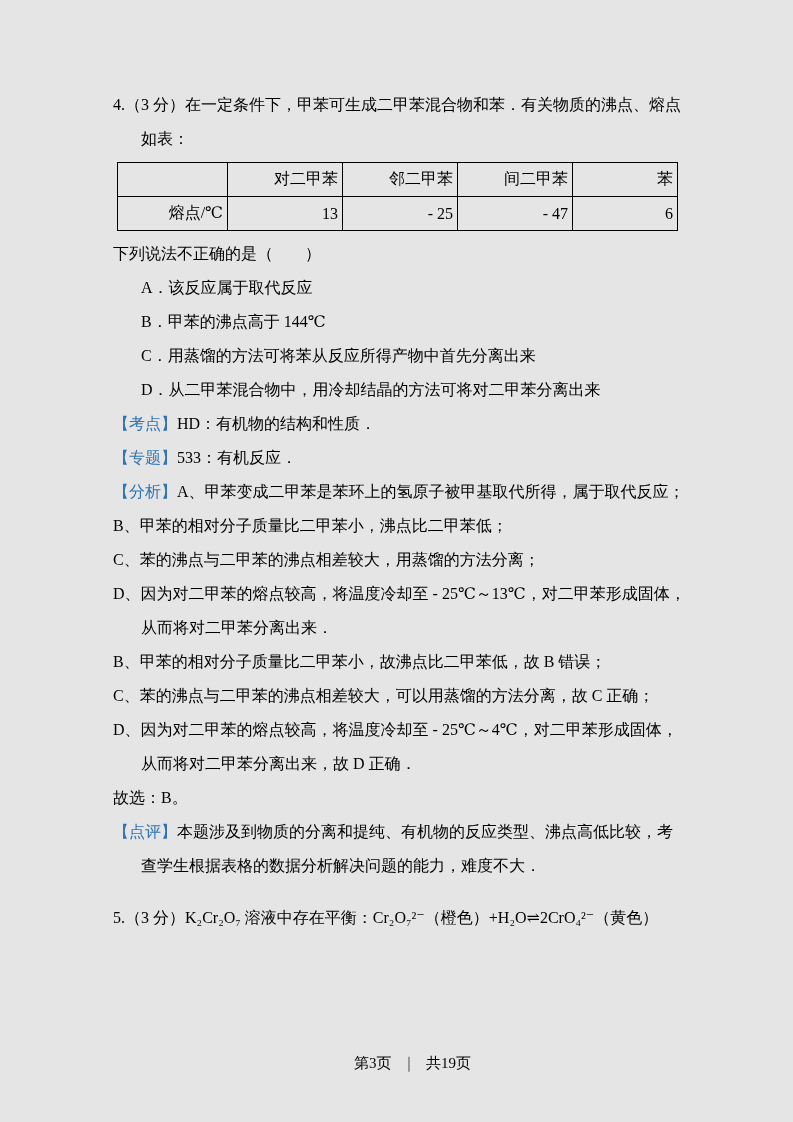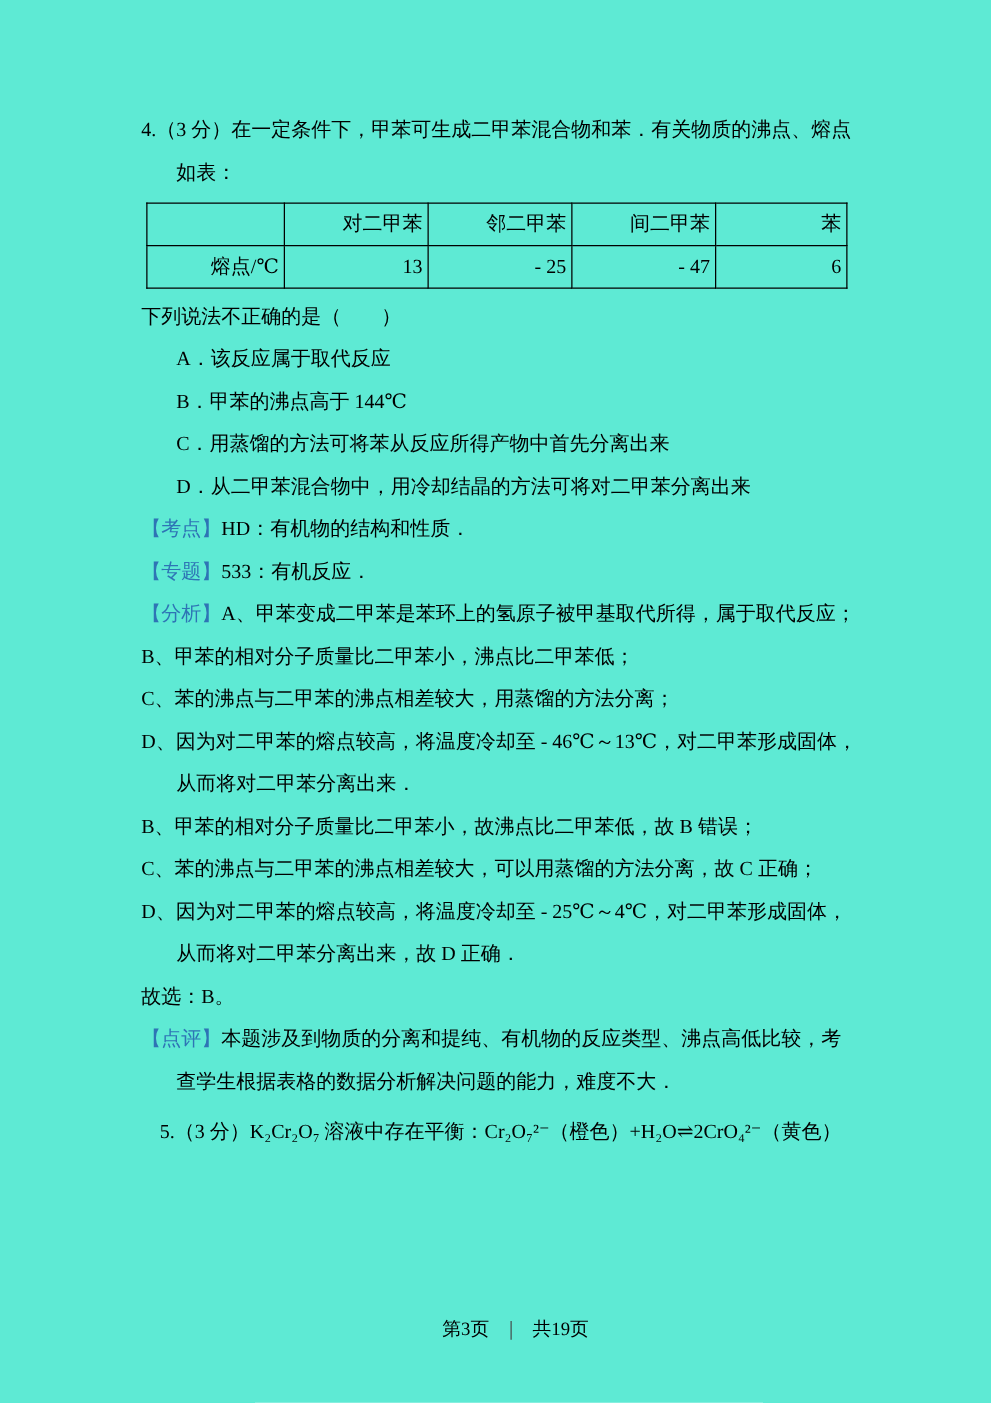--- a/index.html
+++ b/index.html
@@ -8,21 +8,21 @@
     background: #ffffff;
     color: #000000;
     font-family: "Liberation Serif", "DejaVu Serif", serif;
   }
   .page {
     position: relative;
     width: 793px;
     height: 1122px;
     padding: 88px 105px 0 113px;
     overflow: hidden;
-    background: #5eead4;
+    background: #e5e5e5;
   }
   .para {
     font-size: 16px;
     line-height: 34px;
     color: #000;
   }
   .hang {
     padding-left: 28px;
     text-indent: -28px;
   }
@@ -37,21 +37,21 @@
     border: 1px solid #000;
     height: 34px;
     text-align: right;
     vertical-align: middle;
     font-size: 16px;
     padding: 0 4px;
     overflow: hidden;
   }
   .lab { color: #2e74b5; }
   .explain-block { margin-top: 0; }
-  .q5 { margin-top: 6px; text-align: center; }
+  .q5 { margin-top: 18px; }
   .footer {
     position: absolute;
     top: 1054px;
     left: 16px;
     width: 793px;
     text-align: center;
     font-size: 15px;
     color: #000;
   }
   .footer .sep { margin: 0 10px; color: #444; }
@@ -99,21 +99,21 @@
       <p class="para">D．从二甲苯混合物中，用冷却结晶的方法可将对二甲苯分离出来</p>
     </div>
   </section>
 
   <section class="explain-block">
     <p class="para hang"><span class="lab">【考点】</span><span>HD：有机物的结构和性质．</span></p>
     <p class="para hang"><span class="lab">【专题】</span><span>533：有机反应．</span></p>
     <p class="para hang"><span class="lab">【分析】</span><span>A、甲苯变成二甲苯是苯环上的氢原子被甲基取代所得，属于取代反应；</span></p>
     <p class="para hang">B、甲苯的相对分子质量比二甲苯小，沸点比二甲苯低；</p>
     <p class="para hang">C、苯的沸点与二甲苯的沸点相差较大，用蒸馏的方法分离；</p>
-    <p class="para hang">D、因为对二甲苯的熔点较高，将温度冷却至 - 46℃～13℃，对二甲苯形成固体，从而将对二甲苯分离出来．</p>
+    <p class="para hang">D、因为对二甲苯的熔点较高，将温度冷却至 - 25℃～13℃，对二甲苯形成固体，从而将对二甲苯分离出来．</p>
     <p class="para hang">B、甲苯的相对分子质量比二甲苯小，故沸点比二甲苯低，故 B 错误；</p>
     <p class="para hang">C、苯的沸点与二甲苯的沸点相差较大，可以用蒸馏的方法分离，故 C 正确；</p>
     <p class="para hang">D、因为对二甲苯的熔点较高，将温度冷却至 - 25℃～4℃，对二甲苯形成固体，从而将对二甲苯分离出来，故 D 正确．</p>
     <p class="para hang">故选：B。</p>
     <p class="para hang"><span class="lab">【点评】</span><span>本题涉及到物质的分离和提纯、有机物的反应类型、沸点高低比较，考查学生根据表格的数据分析解决问题的能力，难度不大．</span></p>
   </section>
 
   <p class="para hang q5">5.（3 分）K₂Cr₂O₇ 溶液中存在平衡：Cr₂O₇²⁻（橙色）+H₂O⇌2CrO₄²⁻（黄色）</p>
 
   <div class="footer">

